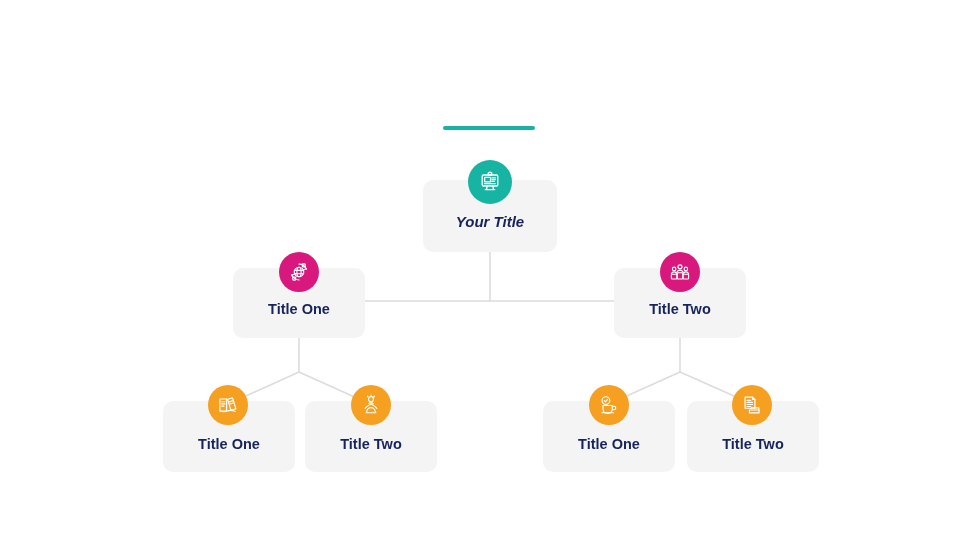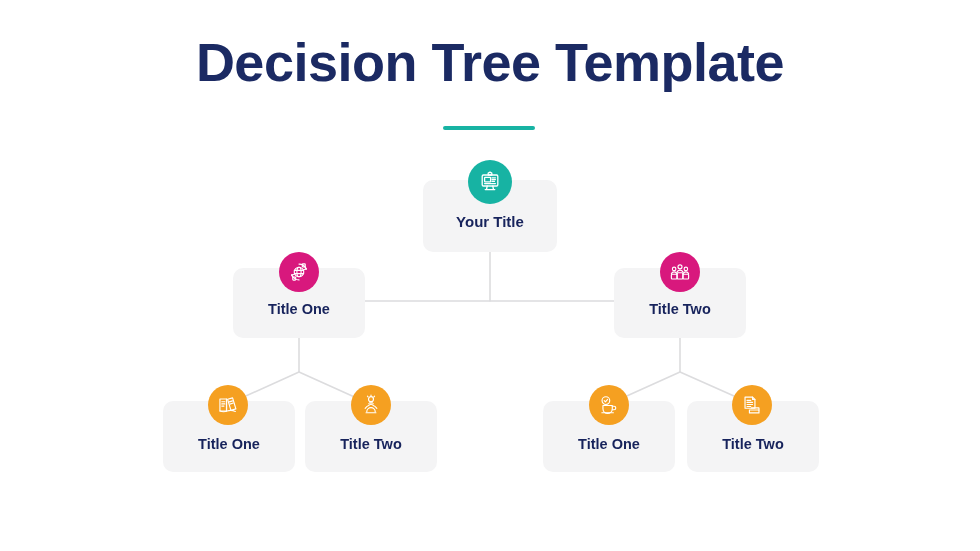--- a/index.html
+++ b/index.html
@@ -107,20 +107,21 @@
   .node-icon svg {
     display: block;
   }
 
   
   #node-root { left: 423px; top: 160px; }
   #node-root .node-card {
     top: 20px;
     width: 134px;
     height: 72px;
+    font-style: italic;
   }
   #node-root .node-label {
     font-size: 15px;
     padding-bottom: 22px;
   }
   #node-root .node-icon {
     left: 45px;
     top: 0px;
     width: 44px;
     height: 44px;
@@ -172,21 +173,20 @@
   #node-l3-c .node-icon { left: 46px; }
   #node-l3-d { left: 687px; top: 385px; }
   #node-l3-d .node-icon { left: 45px; }
 </style>
 </head>
 <body>
 
 <div id="slide">
 
   <div id="header">
-    <h1 id="page-title">Decision Tree Template</h1>
   </div>
   <div id="title-rule"></div>
 
   <div id="tree">
 
     <svg id="connectors" viewBox="0 0 980 551" width="980" height="551" xmlns="http://www.w3.org/2000/svg">
       <g fill="none" stroke="#dcdcde" stroke-width="1.6" stroke-linecap="round">
 
         <path d="M490,252 L490,301"></path>
 

